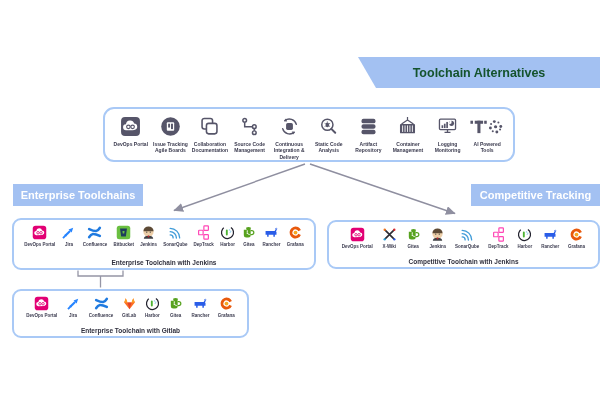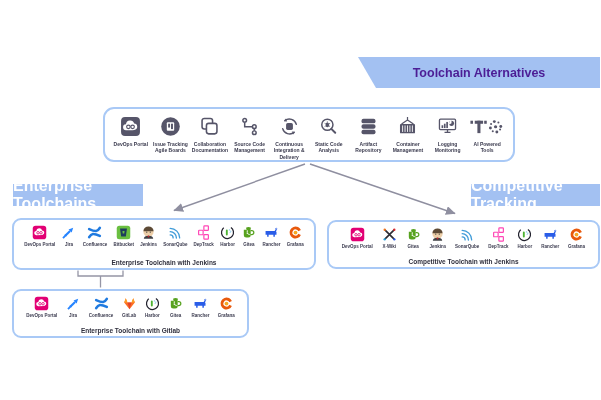--- a/index.html
+++ b/index.html
@@ -2,22 +2,22 @@
 <html><head>
 <meta charset="utf-8">
 <style>
   html,body{margin:0;padding:0;background:#fff;}
   body{font-family:"Liberation Sans",sans-serif;-webkit-text-size-adjust:none;}
   #canvas{position:relative;width:601px;height:400px;background:#fff;overflow:hidden;}
 
   
   #banner{position:absolute;left:358px;top:57px;width:242px;height:31px;background:#a3c1f2;
     clip-path:polygon(0 0,100% 0,100% 100%,18px 100%);
-    display:flex;align-items:center;justify-content:center;color:#4c1d95;font-weight:bold;font-size:12.5px;}
-  .slabel{position:absolute;background:#a3c1f2;color:#fff;font-weight:bold;font-size:16px;
+    display:flex;align-items:center;justify-content:center;color:#14532d;font-weight:bold;font-size:12.5px;}
+  .slabel{position:absolute;background:#a3c1f2;color:#fff;font-weight:bold;font-size:11px;
     display:flex;align-items:center;justify-content:center;}
   #lbl-left{left:13px;top:184px;width:130px;height:22px;}
   #lbl-right{left:471px;top:184px;width:129px;height:22px;}
 
   
   .box{position:absolute;background:#fff;border:2px solid #a9c9f6;box-sizing:border-box;}
   #alt-box{left:103px;top:107px;width:412px;height:55px;border-radius:11px;
     display:flex;justify-content:space-evenly;align-items:flex-start;padding:6px 6px 0;}
   .tbox{border-radius:9px;}
   #jenkins-box{left:12px;top:218px;width:304px;height:52px;}

